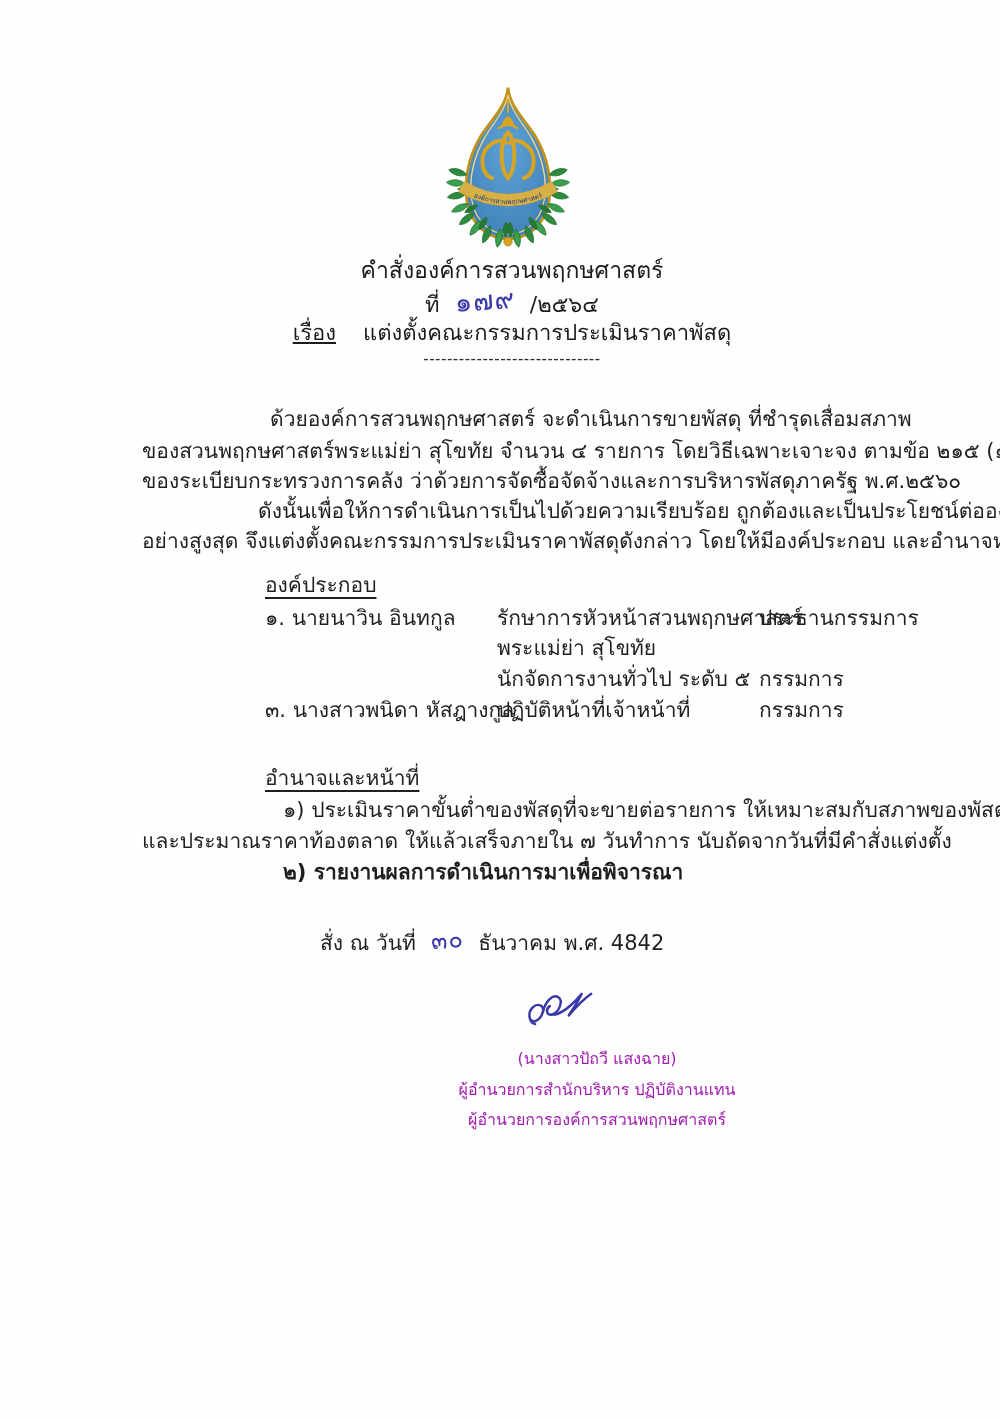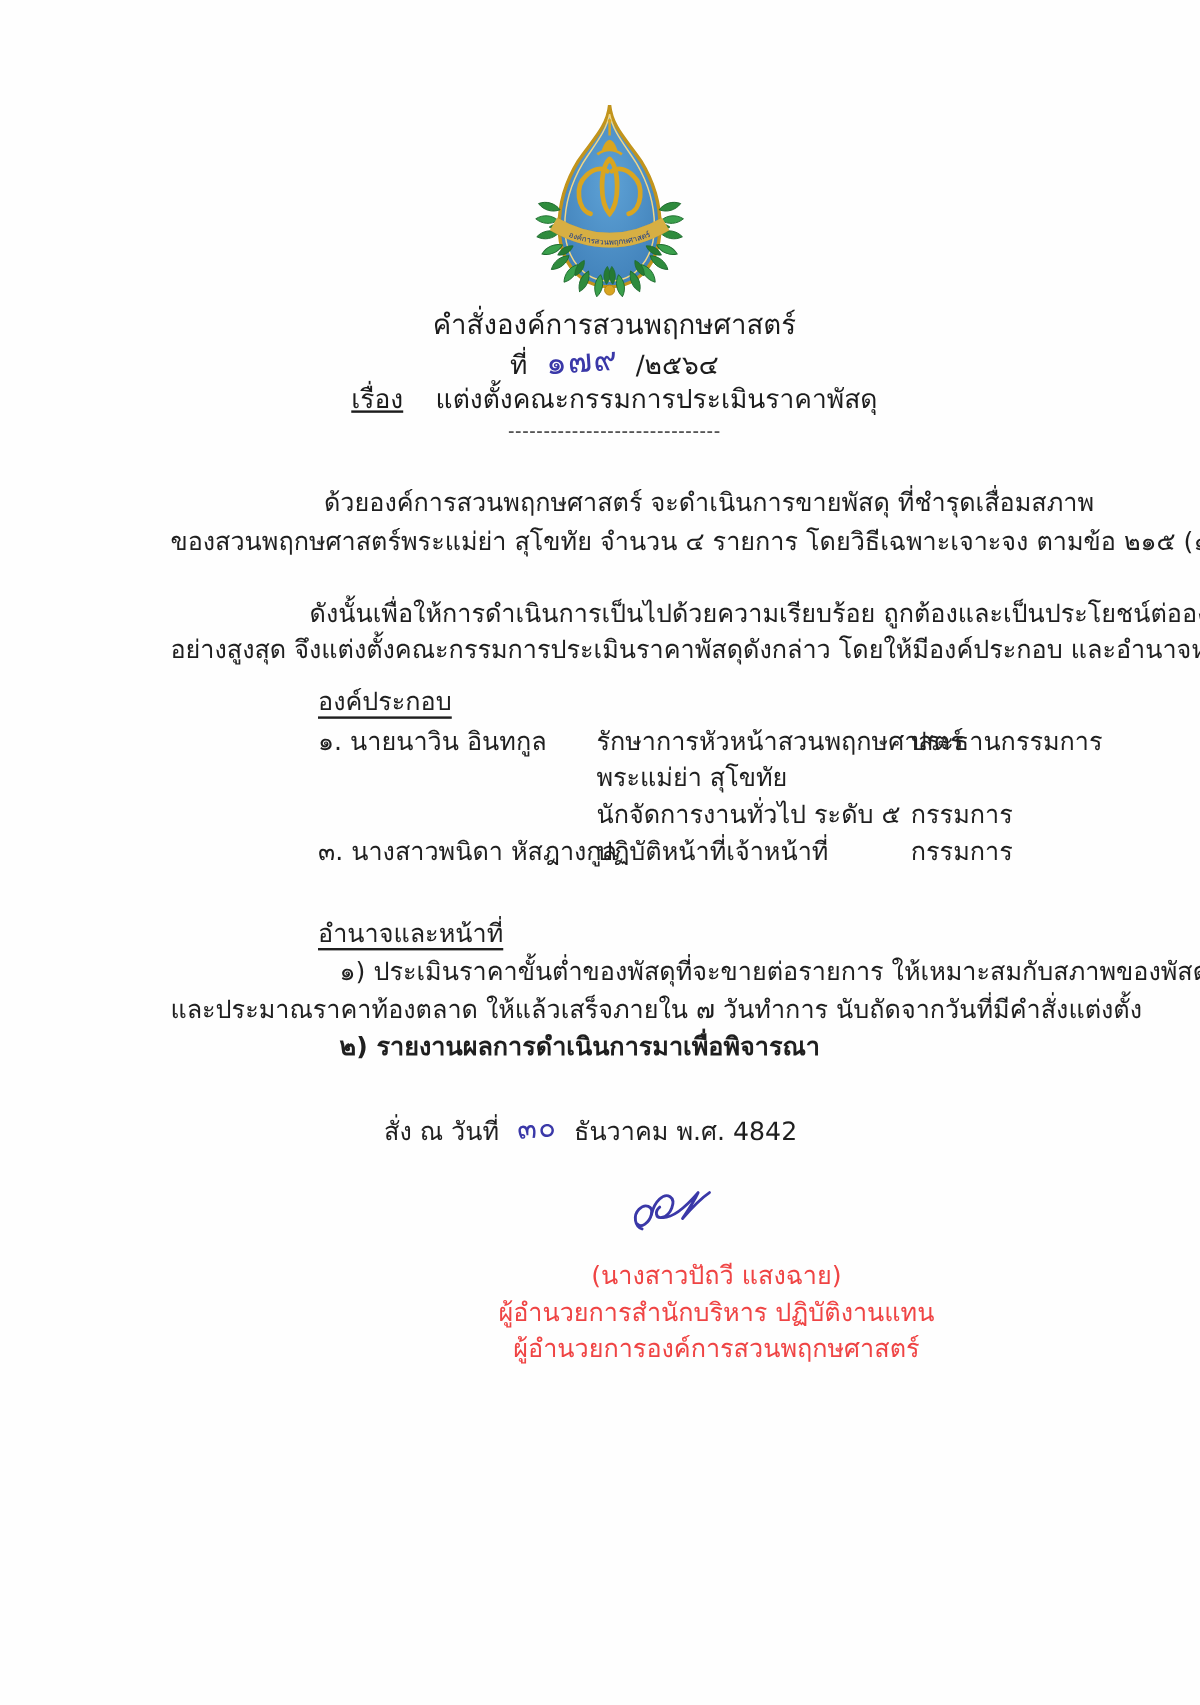--- a/index.html
+++ b/index.html
@@ -26,21 +26,21 @@
   }
   .subject { font-size: 22px; color: #1c1c1c; }
   .subject-label { margin-right: 20px; text-decoration: underline; }
   .divider { font-size: 15px; letter-spacing: 0.5px; color: #2a2a2a; }
   .body-text { font-size: 21px; color: #1f1f1f; }
   .heading-underline {
     text-decoration: underline;
     text-underline-offset: 5px;
     text-decoration-thickness: 1.5px;
   }
-  .sig-text { font-size: 21px; color: #ef4444; }
+  .sig-text { font-size: 16px; color: #a21caf; }
   .sig-center { left: 347px; width: 500px; text-align: center; }
   .ink-num { display: inline-block; margin: 0 8px; }
 </style>
 </head>
 <body>
 
 <div class="page">
 
   <svg class="abs" style="left:433px; top:82px;" width="150" height="170" viewBox="0 0 160 182" xmlns="http://www.w3.org/2000/svg">
     <defs>
@@ -116,20 +116,21 @@
 
   <div class="abs center subject" style="top:315px;">
     <span class="subject-label">เรื่อง</span>
     <span>แต่งตั้งคณะกรรมการประเมินราคาพัสดุ</span>
   </div>
 
   <div class="abs center divider" style="top:350px;">------------------------------</div>
 
   <div class="abs body-text" style="left:258px; top:402px;margin-left:12px;">ด้วยองค์การสวนพฤกษศาสตร์ จะดำเนินการขายพัสดุ ที่ชำรุดเสื่อมสภาพ</div>
   <div class="abs body-text" style="left:142px; top:434px;">ของสวนพฤกษศาสตร์พระแม่ย่า สุโขทัย จำนวน ๔ รายการ โดยวิธีเฉพาะเจาะจง ตามข้อ ๒๑๕ (๑) (ก)</div>
+  <div class="abs body-text" style="left:142px; top:464px;">ของระเบียบกระทรวงการคลัง ว่าด้วยการจัดซื้อจัดจ้างและการบริหารพัสดุภาครัฐ พ.ศ.๒๕๖๐</div>
   <div class="abs body-text" style="left:258px; top:494px;">ดังนั้นเพื่อให้การดำเนินการเป็นไปด้วยความเรียบร้อย ถูกต้องและเป็นประโยชน์ต่อองค์การฯ</div>
   <div class="abs body-text" style="left:142px; top:524px;">อย่างสูงสุด จึงแต่งตั้งคณะกรรมการประเมินราคาพัสดุดังกล่าว โดยให้มีองค์ประกอบ และอำนาจหน้าที่ ดังนี้</div>
 
   <div class="abs body-text heading-underline" style="left:265px; top:568px;">องค์ประกอบ</div>
 
   <div class="abs body-text" style="left:265px; top:601px;">๑. นายนาวิน อินทกูล</div>
   <div class="abs body-text" style="left:497px; top:601px;">รักษาการหัวหน้าสวนพฤกษศาสตร์</div>
   <div class="abs body-text" style="left:759px; top:601px;">ประธานกรรมการ</div>
   <div class="abs body-text" style="left:497px; top:631px;">พระแม่ย่า สุโขทัย</div>
 

